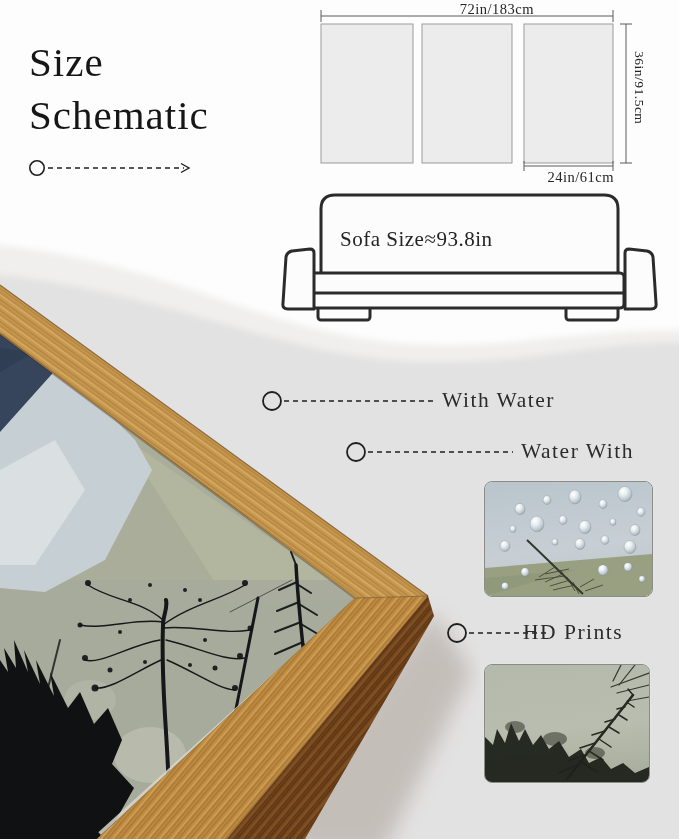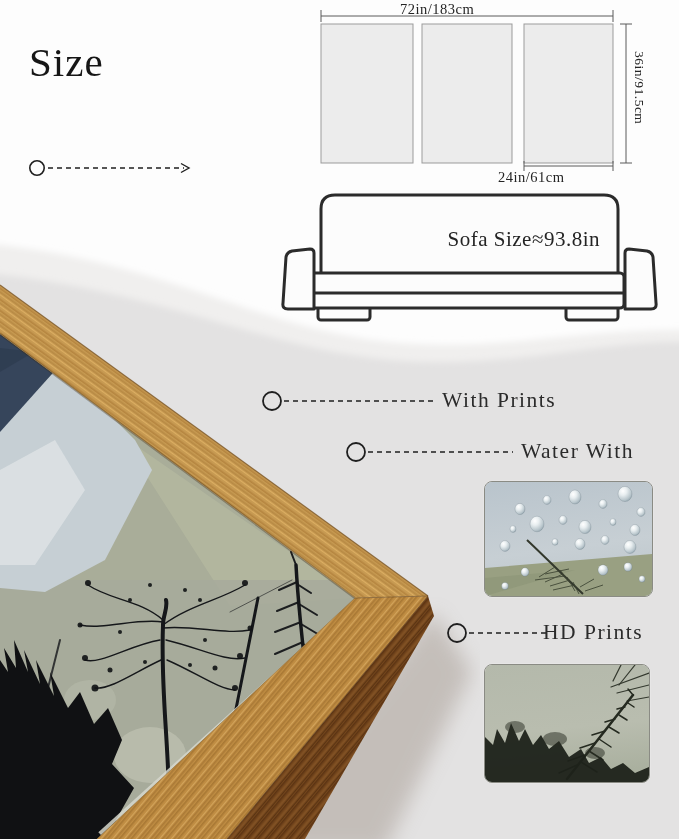--- a/index.html
+++ b/index.html
@@ -10,23 +10,23 @@
   .abs{position:absolute}
   .nowrap{white-space:nowrap}
   #bg-wave,#frame-art,#linework{position:absolute;left:0;top:0}
   #linework{width:679px;height:839px;z-index:3;pointer-events:none}
   #bg-wave{width:679px;height:839px;z-index:0}
   #frame-art{width:480px;height:589px;top:250px;z-index:1}
   .page-title{
     left:29px;top:36px;z-index:4;font-size:41px;line-height:53px;
     letter-spacing:1px;color:#161616;
   }
-  .dim-label{z-index:4;font-size:14.5px;letter-spacing:.5px;color:#242424;text-align:left}
+  .dim-label{z-index:4;font-size:14.5px;letter-spacing:.5px;color:#242424;text-align:right}
   .dim-label.vert{writing-mode:vertical-rl;text-orientation:mixed;font-size:13.5px}
-  .sofa-label{z-index:4;font-size:21px;letter-spacing:.5px;color:#242424;text-align:right}
+  .sofa-label{z-index:4;font-size:21px;letter-spacing:.5px;color:#242424;text-align:left}
   .feature-label{z-index:4;font-size:21.5px;letter-spacing:1.5px;color:#2b2b2b}
   .sample{
     z-index:2;width:167px;border-radius:8px;overflow:hidden;
     border:1px solid rgba(90,92,82,.65);box-shadow:0 0 0 .5px rgba(255,255,255,.3);
   }
   .sample svg{display:block}
 </style>
 </head>
 <body>
 
@@ -212,31 +212,32 @@
     <line x1="368" y1="452" x2="513" y2="452" stroke-width="1.5" stroke-dasharray="5 4"></line>
   </g>
   <g stroke="#1f1f1f" fill="none">
     <circle cx="457" cy="633" r="9" stroke-width="1.8"></circle>
     <line x1="469" y1="633" x2="547" y2="633" stroke-width="1.5" stroke-dasharray="5 4"></line>
   </g>
 </svg>
 
 <div class="abs page-title">
   <div>Size</div>
+  <div>Schematic</div>
 </div>
 
 <div class="abs dim-label nowrap" style="left:400px;top:1px;width:134px">72in/183cm</div>
 <div class="abs dim-label vert nowrap" style="left:631px;top:51px">36in/91.5cm</div>
 <div class="abs dim-label nowrap" style="left:498px;top:169px;width:116px">24in/61cm</div>
 
 <div class="abs sofa-label nowrap" style="left:340px;top:227px;width:260px">Sofa Size≈93.8in</div>
 
-<div class="abs feature-label nowrap" style="left:442px;top:388px">With Prints</div>
+<div class="abs feature-label nowrap" style="left:442px;top:388px">With Water</div>
 <div class="abs feature-label nowrap" style="left:521px;top:439px">Water With</div>
-<div class="abs feature-label nowrap" style="left:543px;top:620px">HD Prints</div>
+<div class="abs feature-label nowrap" style="left:523px;top:620px">HD Prints</div>
 
 <div class="abs sample" style="left:484px;top:481px;height:114px">
   <svg viewBox="0 0 167 114" width="167" height="114">
     <defs>
       <linearGradient id="wpbg" x1="0" y1="0" x2="0.2" y2="1">
         <stop offset="0" stop-color="#b9c4cc"></stop>
           <stop offset="0.65" stop-color="#c7cfd4"></stop>
           <stop offset="1" stop-color="#bec7cc"></stop>
       </linearGradient>
       <radialGradient id="dropg" cx="0.35" cy="0.3" r="0.8">

